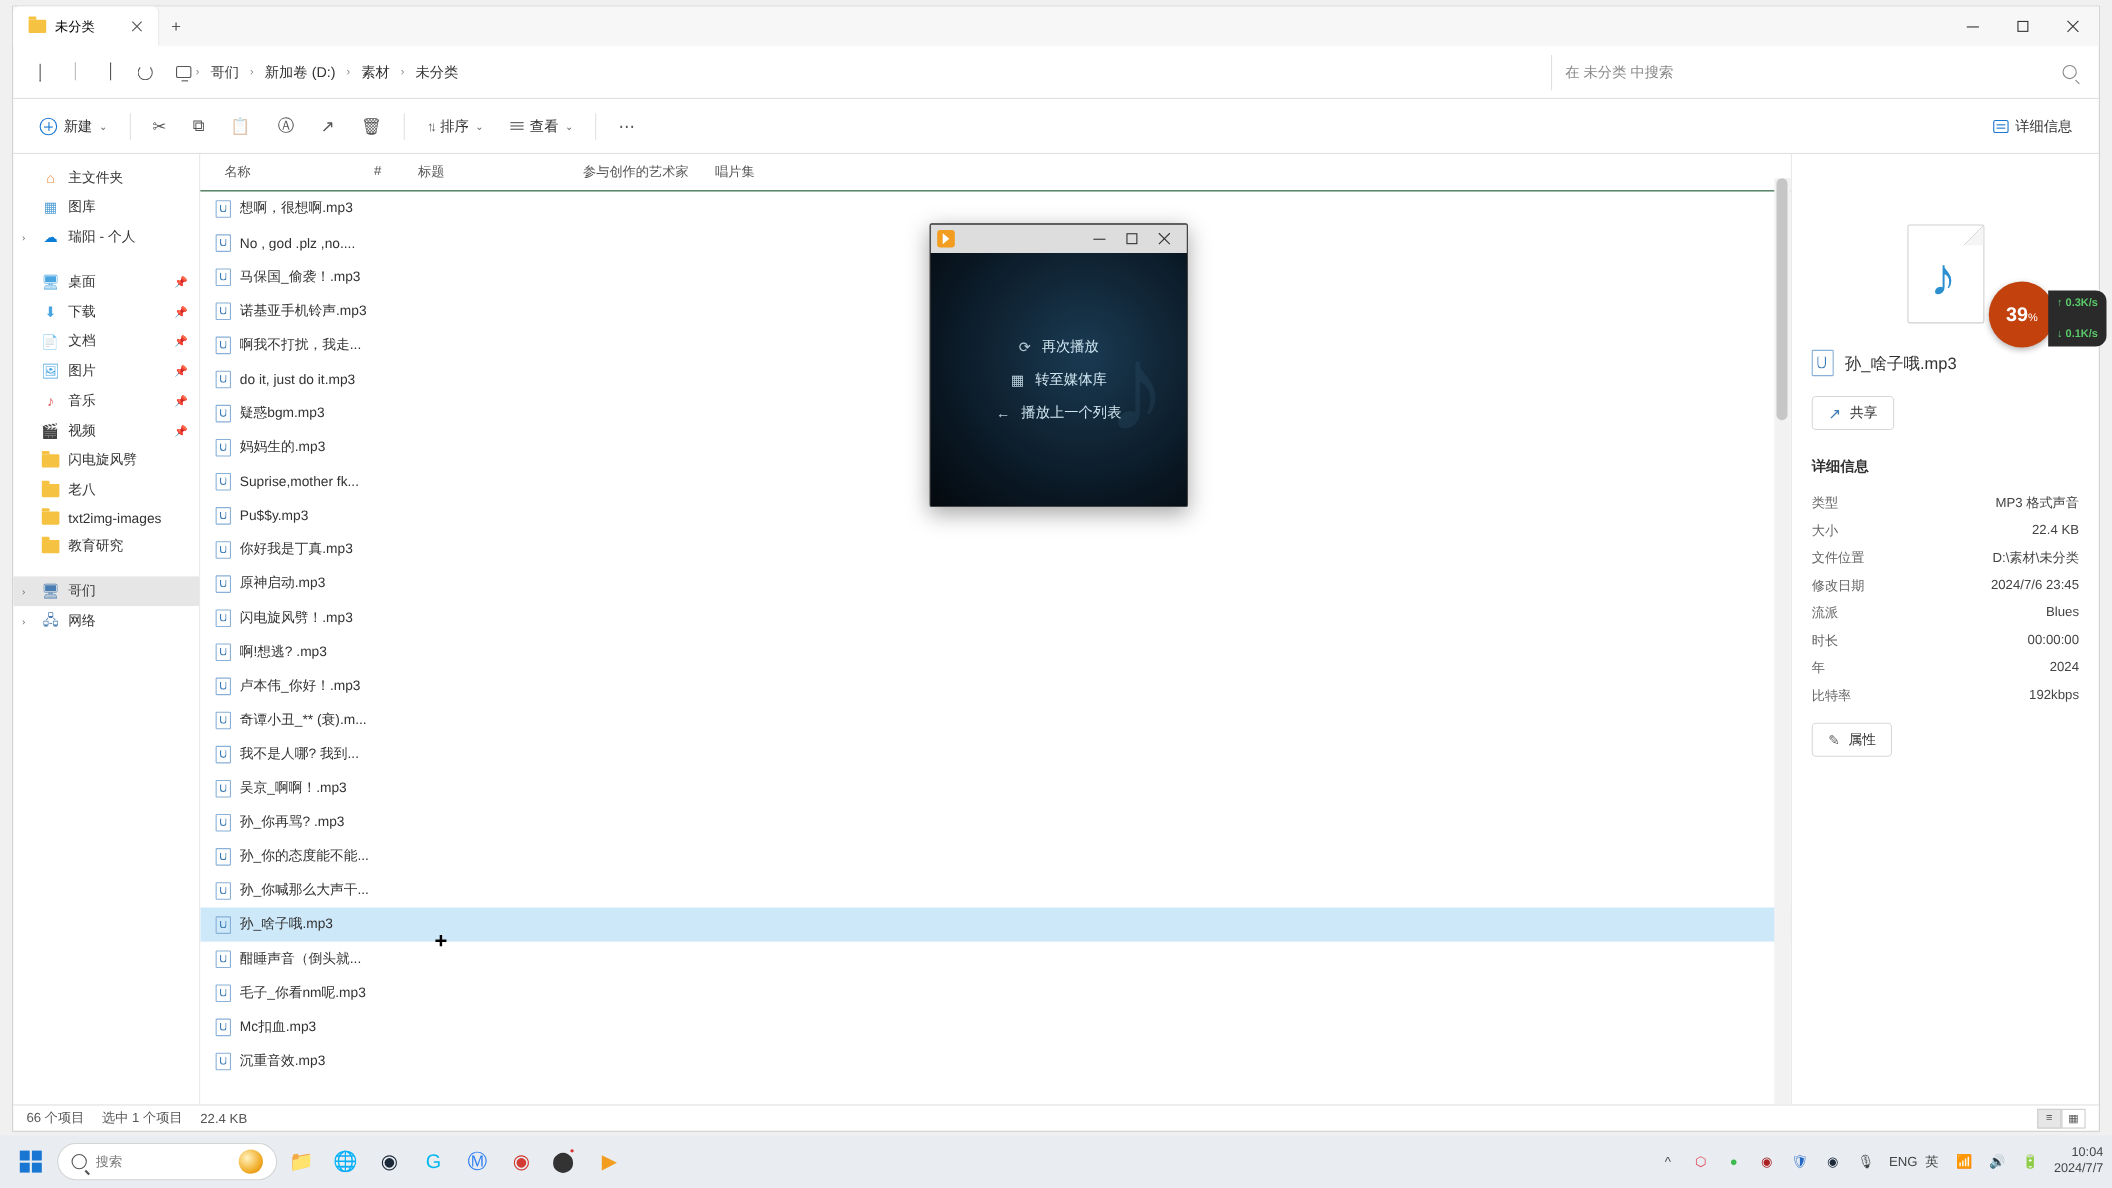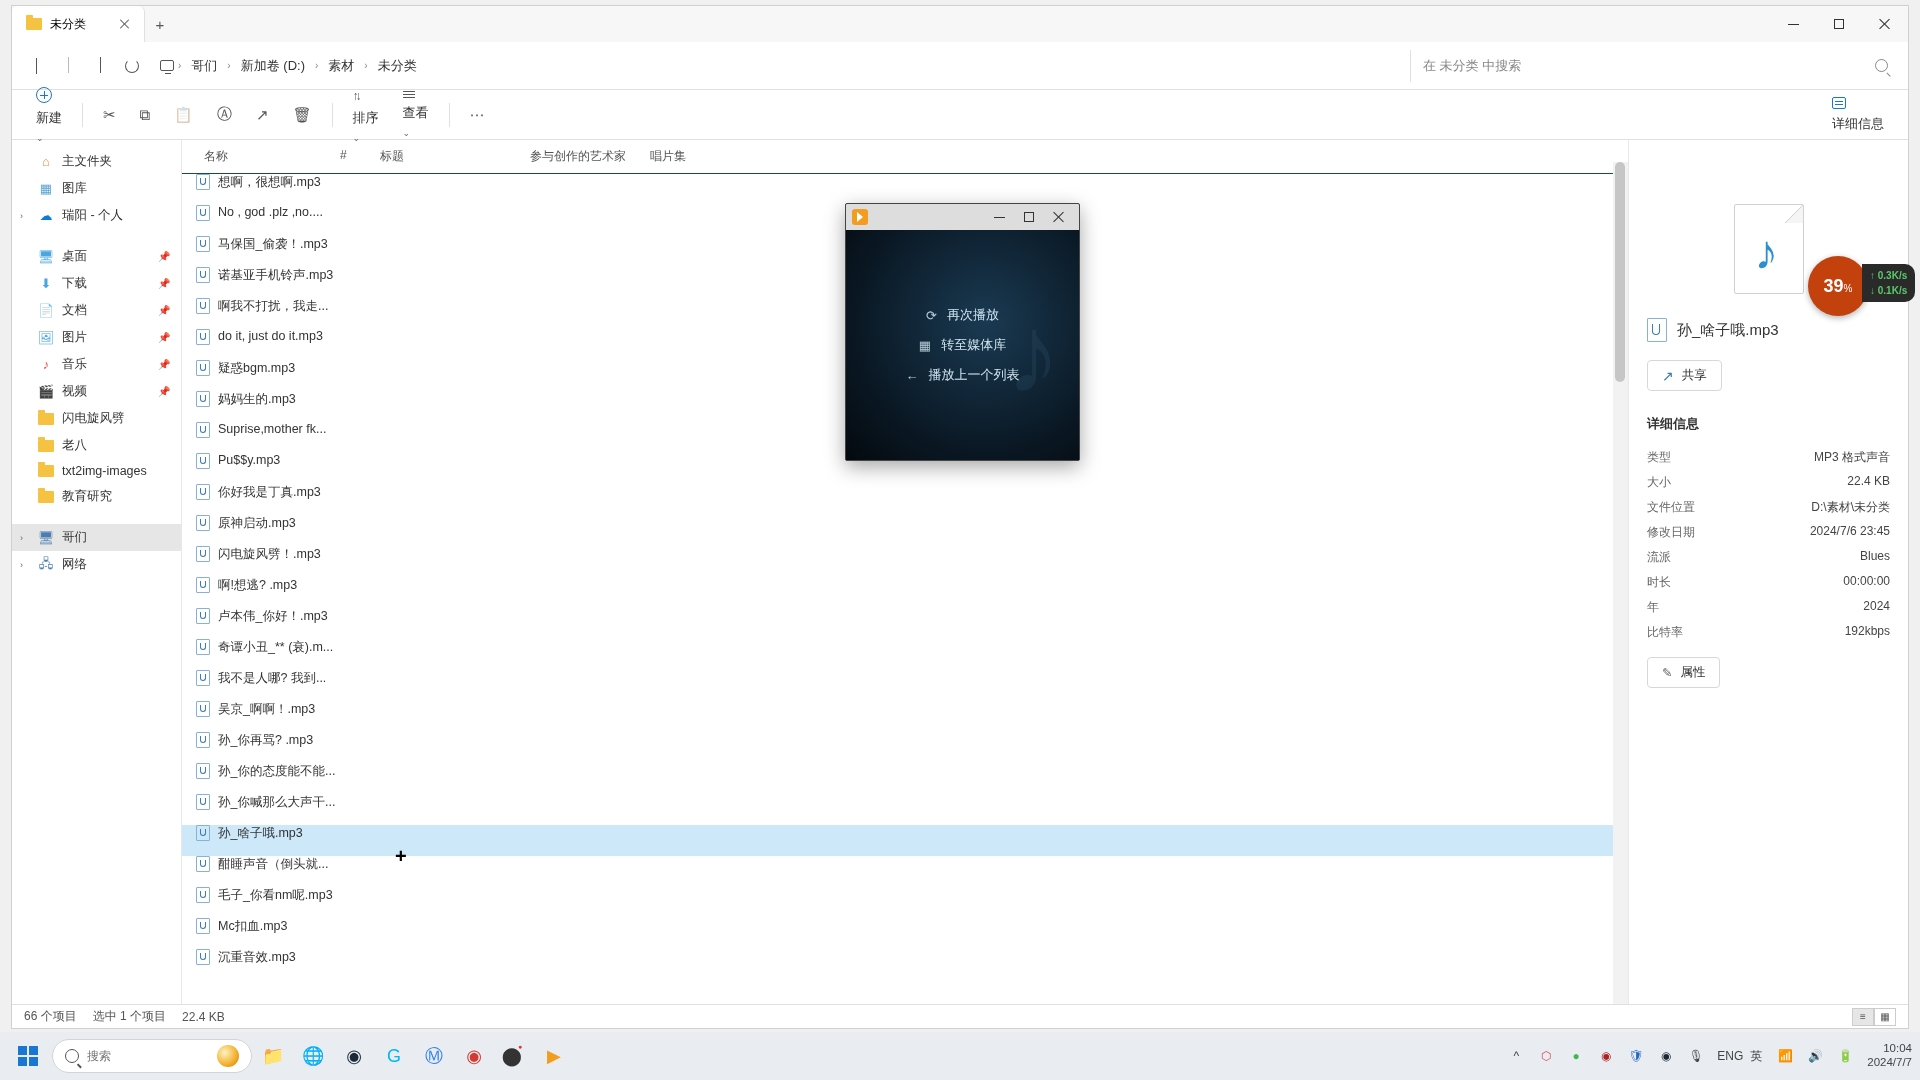--- a/index.html
+++ b/index.html
@@ -36,21 +36,21 @@
 .bc-sep { color:#888; font-size:10px; }
 .bc-item { padding:4px 6px; color:#333; }
 .monitor-ic { width:14px; height:11px; border:1.3px solid #555; border-radius:2px; position:relative; }
 .monitor-ic::after { content:""; position:absolute; bottom:-4px; left:4px; width:6px; height:1.3px; background:#555; }
 .search-box { width: 490px; height:32px; border-left:1px solid #e0e0e0; display:flex; align-items:center; padding:0 12px; color:#888; font-size:13px; }
 .search-box .mag { margin-left:auto; width:13px;height:13px;border:1.3px solid #888;border-radius:50%;position:relative; }
 .search-box .mag::after { content:"";position:absolute;right:-4px;bottom:-4px;width:5px;height:1.3px;background:#888;transform:rotate(45deg); }
 
 
 .toolbar { height: 50px; display:flex; align-items:center; padding:0 14px; gap:4px; border-bottom:1px solid #e0e0e0; font-size:13px; }
-.tb-btn { display:flex; align-items:flex-start; gap:6px; padding:6px 10px; border-radius:4px; color:#333;flex-direction:column; }
+.tb-btn { display:flex; align-items:center; gap:6px; padding:6px 10px; border-radius:4px; color:#333; }
 .tb-btn .chev { font-size:9px; color:#666; }
 .tb-sep { width:1px; height:24px; background:#e0e0e0; margin:0 6px; }
 .plus-circled { width:16px;height:16px;border:1.3px solid #1976d2;border-radius:50%;position:relative;color:#1976d2; }
 .plus-circled::before{content:"";position:absolute;left:3px;top:7px;width:8px;height:1.3px;background:#1976d2;}
 .plus-circled::after{content:"";position:absolute;left:7px;top:3px;width:1.3px;height:8px;background:#1976d2;}
 .tb-ic { font-size:15px; color:#555; }
 .sort-ic::before { content:"↑↓"; font-size:12px; letter-spacing:-3px; }
 .list-ic { display:inline-flex; flex-direction:column; gap:2px; }
 .list-ic span { width:12px; height:1.3px; background:#555; }
 .tb-right { margin-left:auto; display:flex; align-items:center; gap:6px; }
@@ -84,21 +84,21 @@
 
 .filepane { flex:1; display:flex; flex-direction:column; overflow:hidden; position:relative; }
 .col-headers { display:flex; padding:4px 0; border-bottom:1px solid #14532d; font-size:12px; color:#555; }
 .col-headers > div { padding:4px 8px; }
 .col-name { width:150px; padding-left:22px !important; }
 .col-hash { width:40px; }
 .col-title { width:150px; }
 .col-artist { width:120px; }
 .col-album { width:100px; }
 .file-list { flex:1; overflow-y:auto; }
-.file-row { display:flex; align-items:flex-start; height:31px; font-size:12.5px; color:#333; padding-left:14px; }
+.file-row { display:flex; align-items:center; height:31px; font-size:12.5px; color:#333; padding-left:14px; }
 .file-row.selected { background:#cde8f9; }
 .file-row .mp3-ic { width:14px; height:16px; border:1px solid #88b0d8; border-radius:1px; position:relative; margin-right:8px; flex-shrink:0; }
 .file-row .mp3-ic::before { content:""; position:absolute; left:3px; top:3px; width:4px; height:6px; border:1.2px solid #3a7ab5; border-radius:0 0 3px 3px; border-top:0; }
 .file-row .fname { white-space:nowrap; overflow:hidden; text-overflow:ellipsis; width:130px; }
 .scroll-track { position:absolute; right:0; top:22px; bottom:0; width:15px; background:#f2f2f2; }
 .scroll-thumb { position:absolute; left:2px; width:10px; background:#c6c6c6; border-radius:5px; }
 
 
 .details-pane { width:280px; border-left:1px solid #e8e8e8; padding:24px 18px; font-size:12.5px; color:#333; display:flex; flex-direction:column; align-items:center; position:relative; }
 .file-preview { width:70px; height:90px; background:#fff; border:1px solid #d0d0d0; border-radius:2px; position:relative; margin-bottom:24px; margin-top:40px; }
@@ -114,21 +114,21 @@
 .detail-row { display:flex; justify-content:space-between; padding:4px 0; font-size:12px; color:#666; }
 .detail-row .val { color:#444; text-align:right; }
 .props-btn { border:1px solid #d8d8d8; border-radius:4px; padding:6px 14px; display:flex; align-items:center; gap:8px; align-self:flex-start; margin-top:12px; }
 .props-ic { color:#666; }
 
 
 .net-widget { position:absolute; right:40px; top:250px; width:60px; height:60px; border-radius:50%; background:#c2410c; color:#fff; display:flex; align-items:center; justify-content:center; font-size:18px; font-weight:600; box-shadow:0 2px 6px rgba(0,0,0,.3); }
 .net-widget .pct { font-size:10px; font-weight:400; }
 .net-widget .speeds { position:absolute; left:54px; top:8px; background:#2a2a2a; border-radius:0 10px 10px 0; padding:4px 8px; font-size:10px; line-height:1.5; white-space:nowrap; }
 .net-widget .up { color:#5ac96a; }
-.net-widget .dn { color:#5ac96a; }
+.net-widget .dn { color:#5ac96a;margin-top:13px; }
 
 
 .statusbar { height:24px; border-top:1px solid #e0e0e0; display:flex; align-items:center; gap:16px; padding:0 12px; font-size:12px; color:#555; }
 .statusbar .view-toggles { margin-left:auto; display:flex; }
 .statusbar .vt { width:22px; height:18px; border:1px solid #ccc; display:flex; align-items:center; justify-content:center; font-size:10px; }
 .statusbar .vt.active { background:#e6e6e6; }
 
 
 .player { position:absolute; left:845px; top:203px; width:235px; height:258px; background:#111; border:1px solid #444; border-radius:2px; box-shadow:0 6px 20px rgba(0,0,0,.35); display:flex; flex-direction:column; overflow:hidden; }
 .player-titlebar { height:26px; background:#ddd; display:flex; align-items:center; padding:0 6px; }

